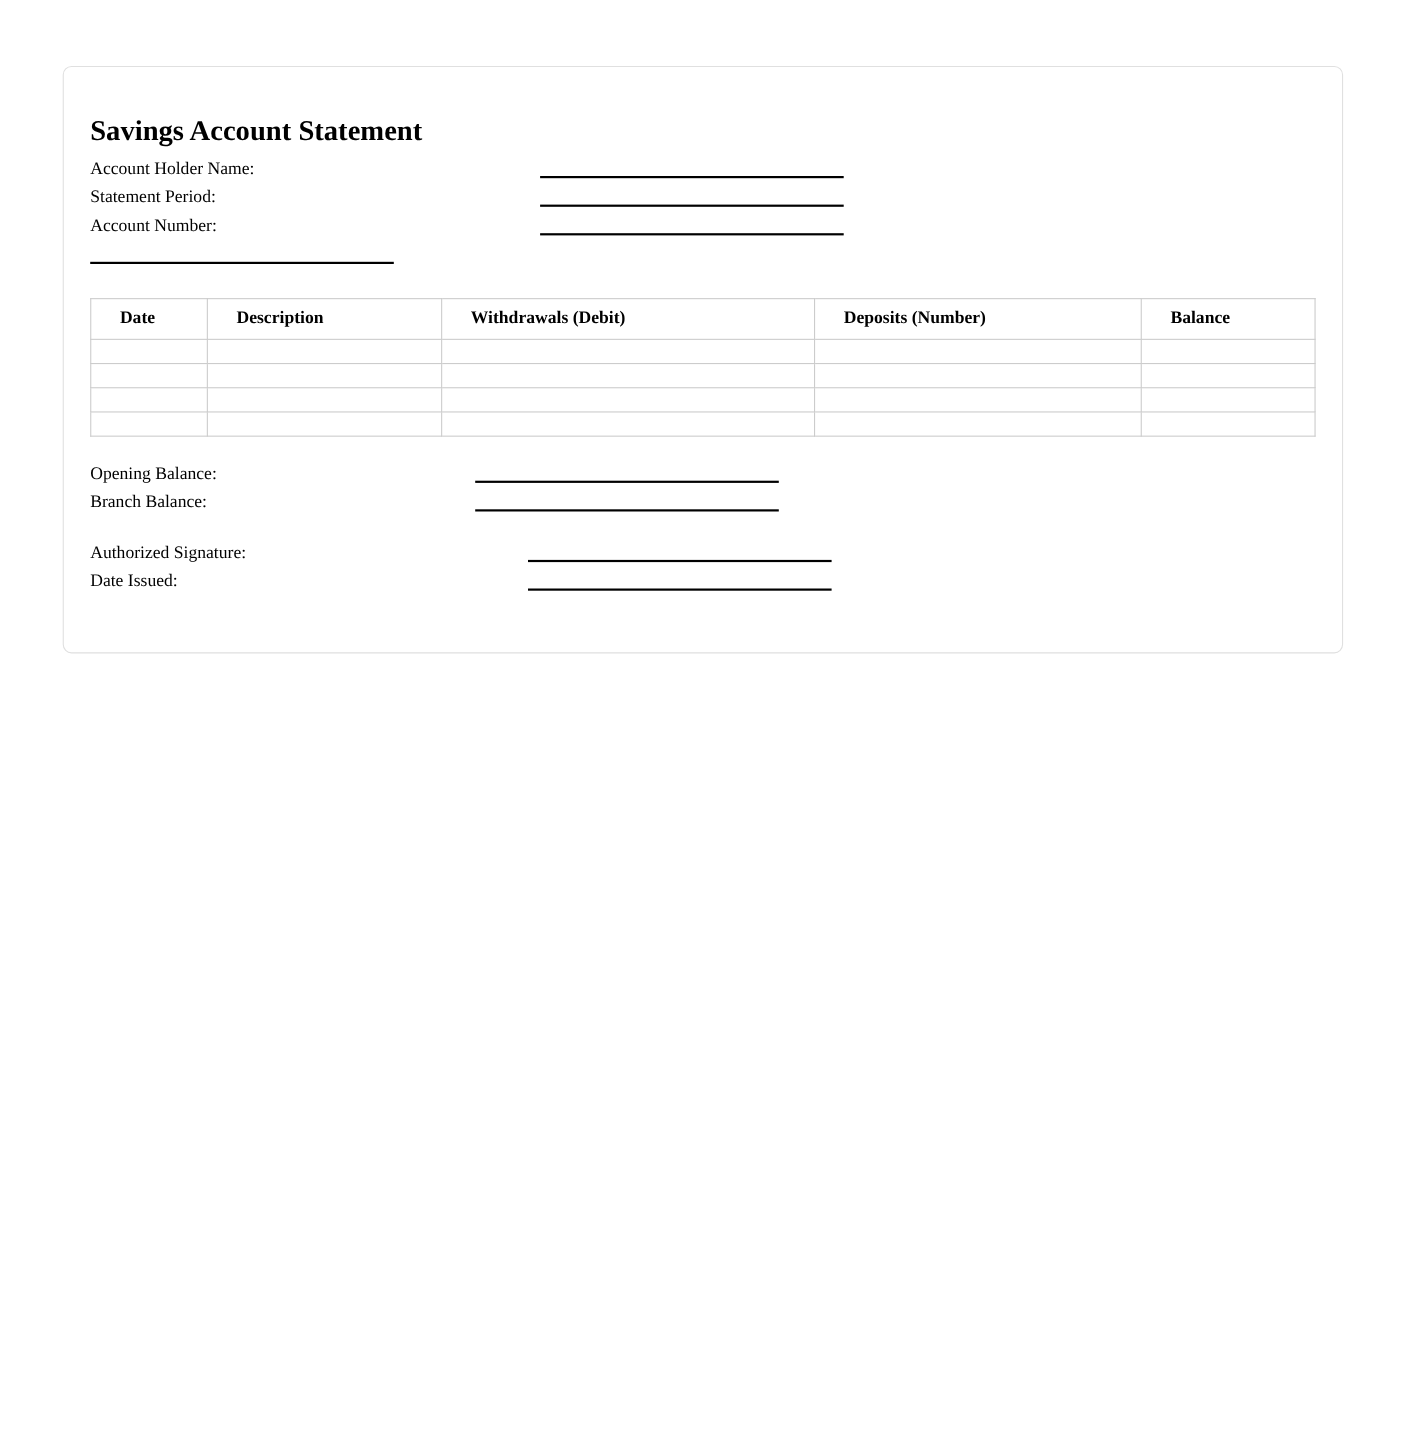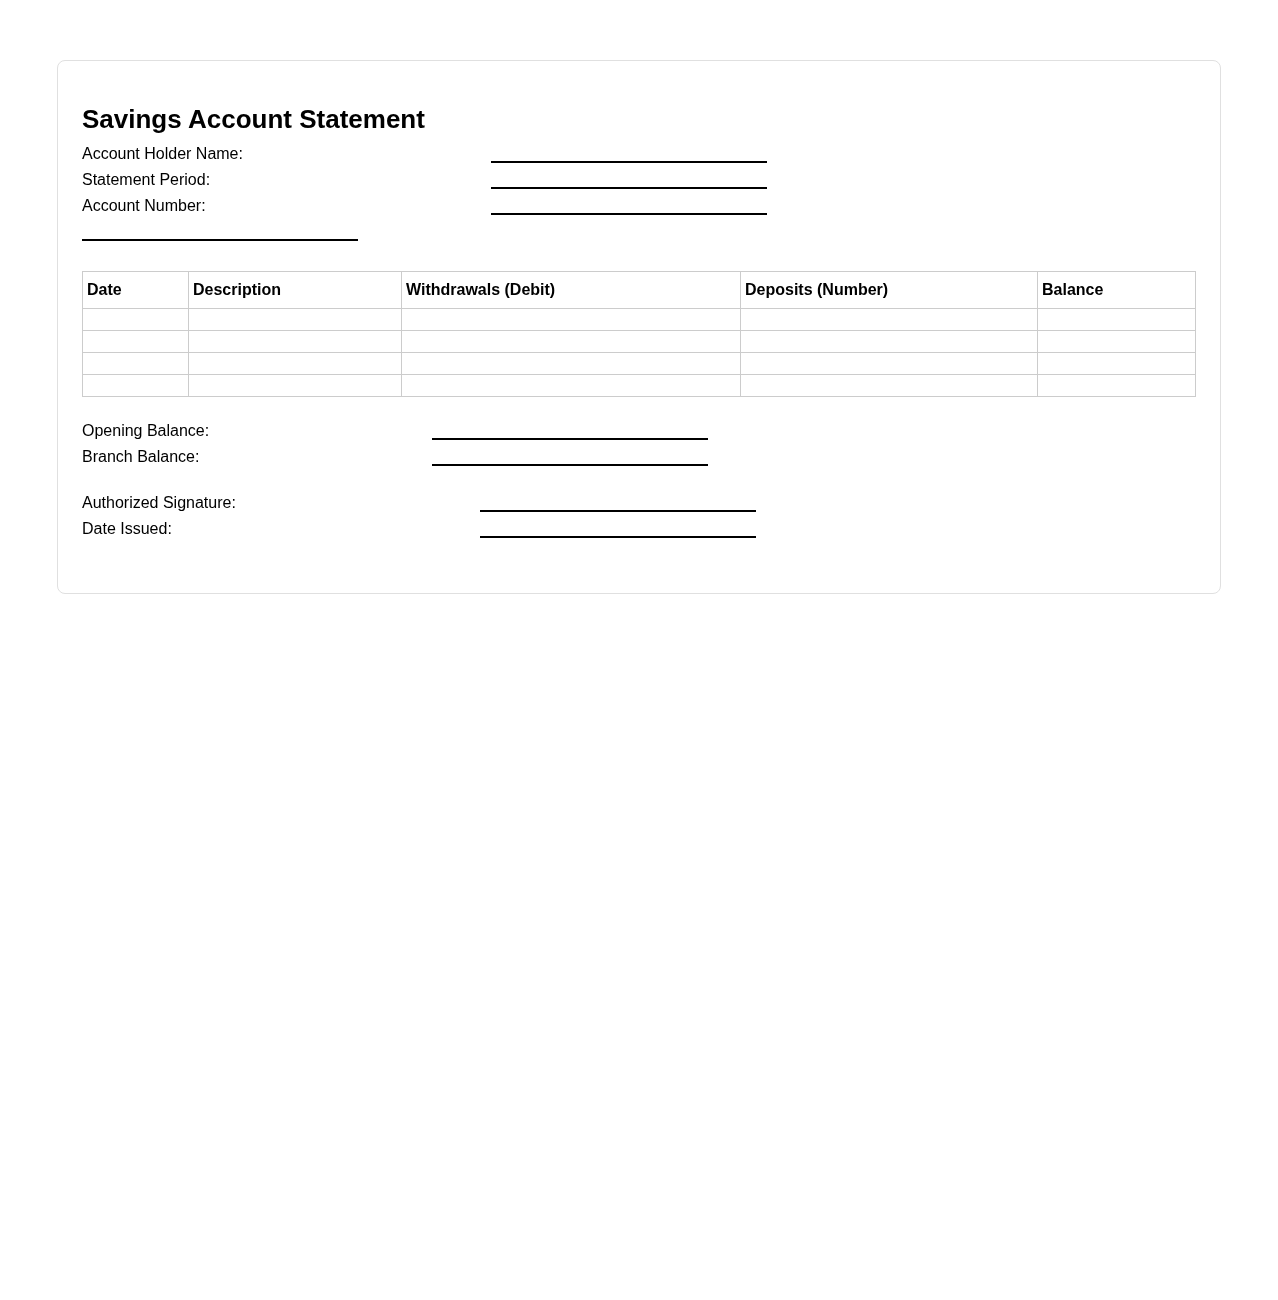--- a/index.html
+++ b/index.html
@@ -13,20 +13,21 @@
   }
   body { min-height: 1300px; width: 1278px; }
 
   .card {
     width: 1164px;
     margin: 60px auto 0 auto;
     background: #ffffff;
     border: 1px solid #e0e0e0;
     border-radius: 8px;
     padding: 24px 24px 51px 24px;
+    font-family: Liberation Serif, serif;
   }
 
   h1.doc-title {
     font-size: 26px;
     line-height: 30px;
     font-weight: bold;
     margin: 19px 0 7px 0;
   }
 
   .field-row {
@@ -48,21 +49,21 @@
   }
 
   table.txn-table {
     width: 100%;
     border-collapse: collapse;
     table-layout: fixed;
     margin-top: 26px;
   }
   .txn-table th, .txn-table td {
     border: 1px solid #cccccc;
-    padding: 8px 4px;
+    padding: 8px 26px;
     text-align: left;
     vertical-align: top;
     font-size: 16px;
   }
   .txn-table th {
     font-weight: bold;
     line-height: 20px;
     height: 20px;
   }
   .txn-table td {

